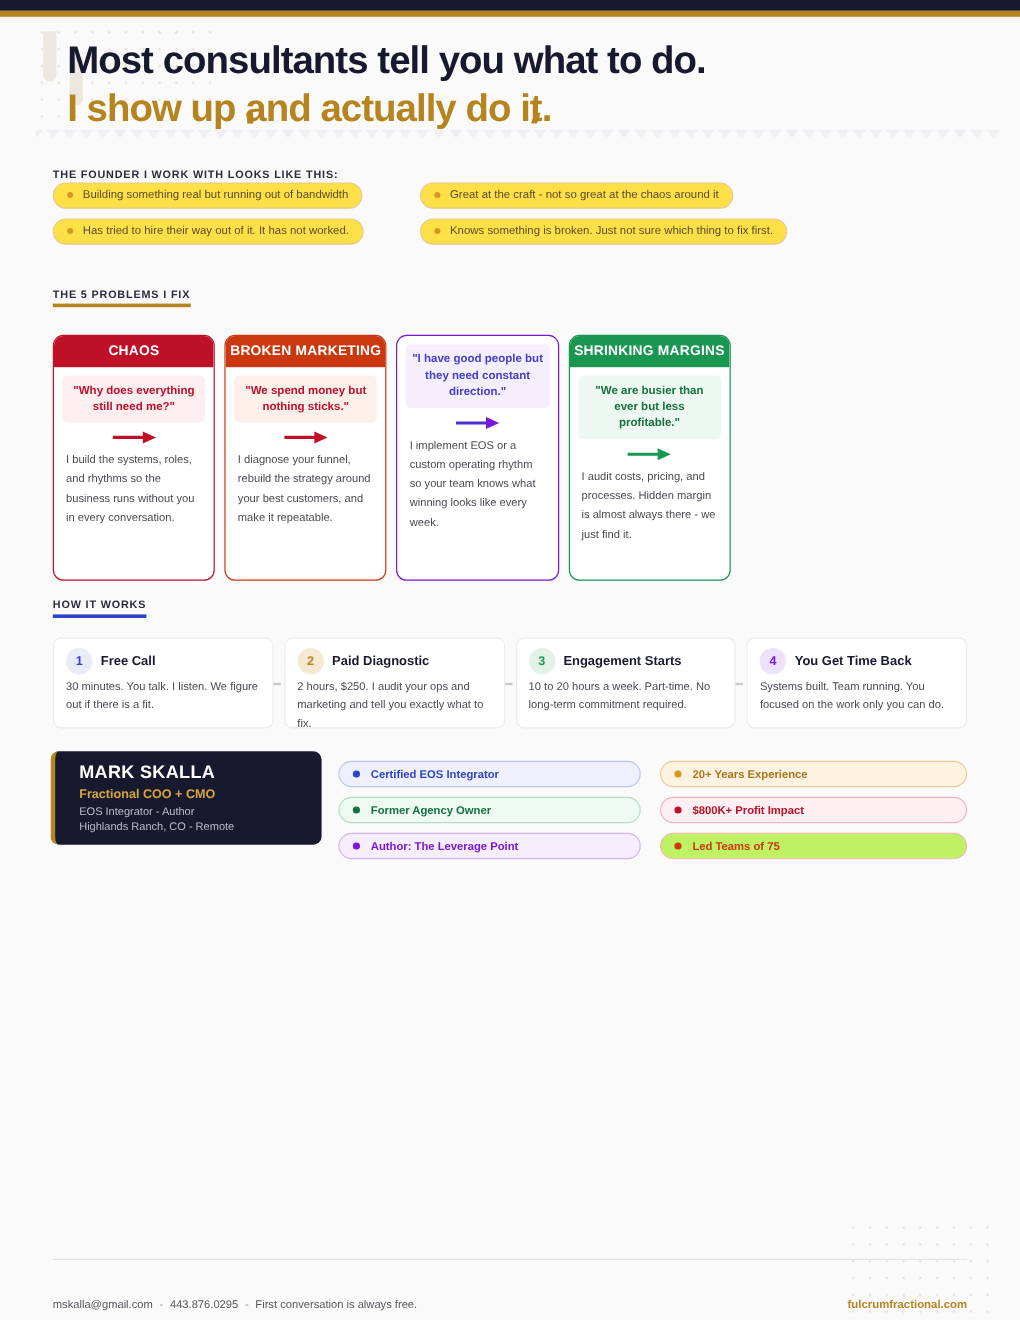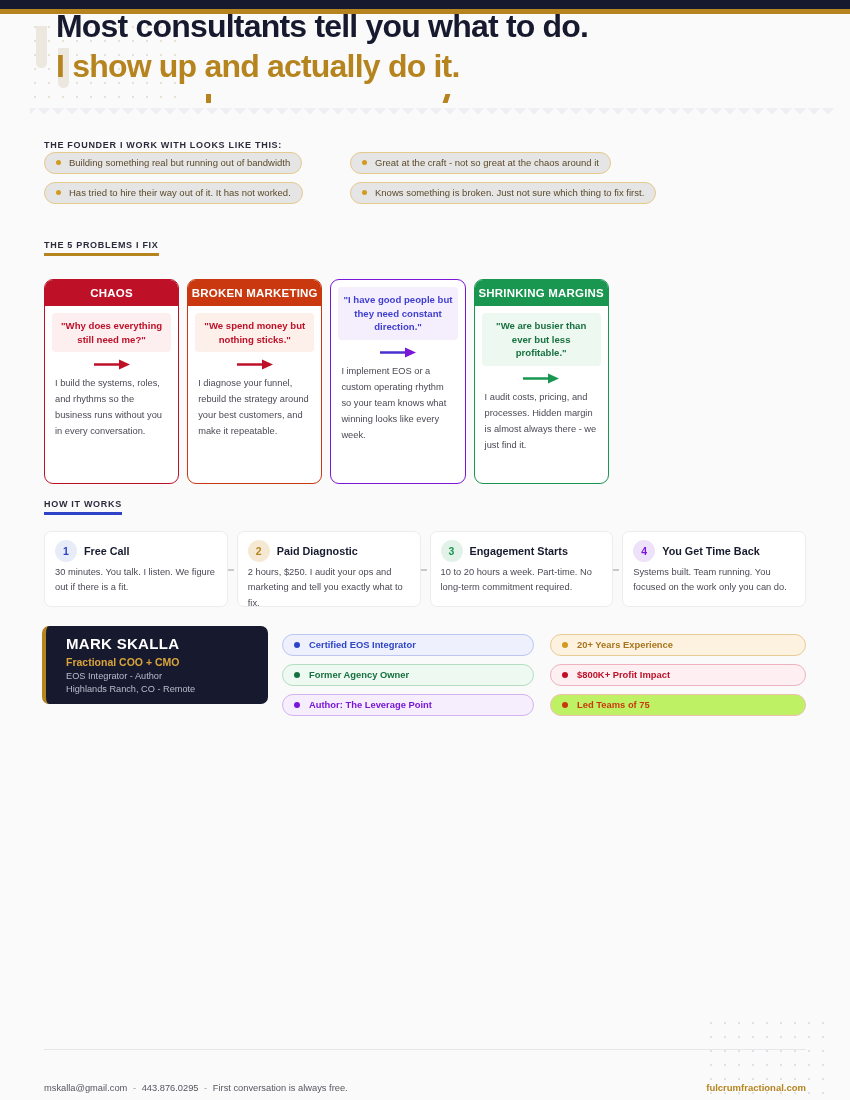--- a/index.html
+++ b/index.html
@@ -49,21 +49,21 @@
     border-radius: 0 0 6px 6px;
   }
   .hero-mark2 {
     left: 58px; top: 48px; width: 11px; height: 40px;
     border-radius: 0 0 6px 6px;
   }
 
   
   .hero {
     position: absolute;
-    top: 6px; left: 56px;
+    top: 30px; left: 56px;
     width: 780px;
   }
   .hero-line1 {
     font-size: 32px;
     font-weight: bold;
     letter-spacing: -0.8px;
     color: #171a2e;
     line-height: 1.25;
     white-space: nowrap;
   }
@@ -123,21 +123,21 @@
     position: absolute;
     top: 152px; left: 44px;
     width: 760px;
     display: grid;
     grid-template-columns: 296px 350px;
     column-gap: 10px;
     row-gap: 8px;
   }
   .founder-pill {
     border: 1px solid #e5c98d;
-    background: #e5e5e5;
+    background: #fde047;
     border-radius: 13px;
     padding: 4px 11px 5px 11px;
     font-size: 9.5px;
     color: #5c4a2a;
     display: flex;
     align-items: center;
     gap: 8px;
     white-space: nowrap;
     justify-self: start;
   }

